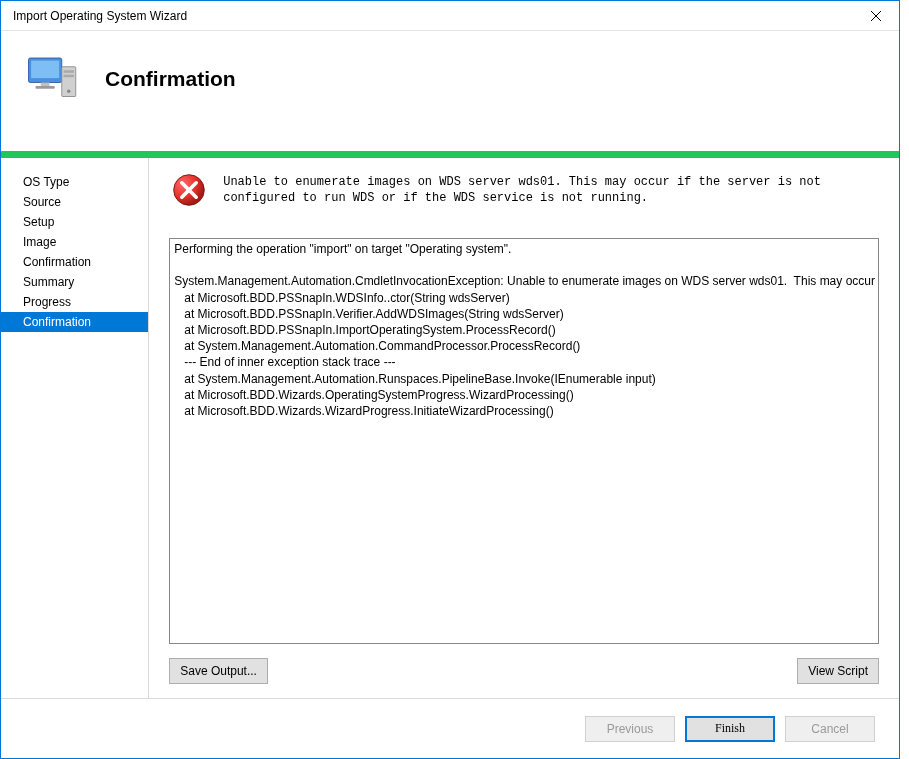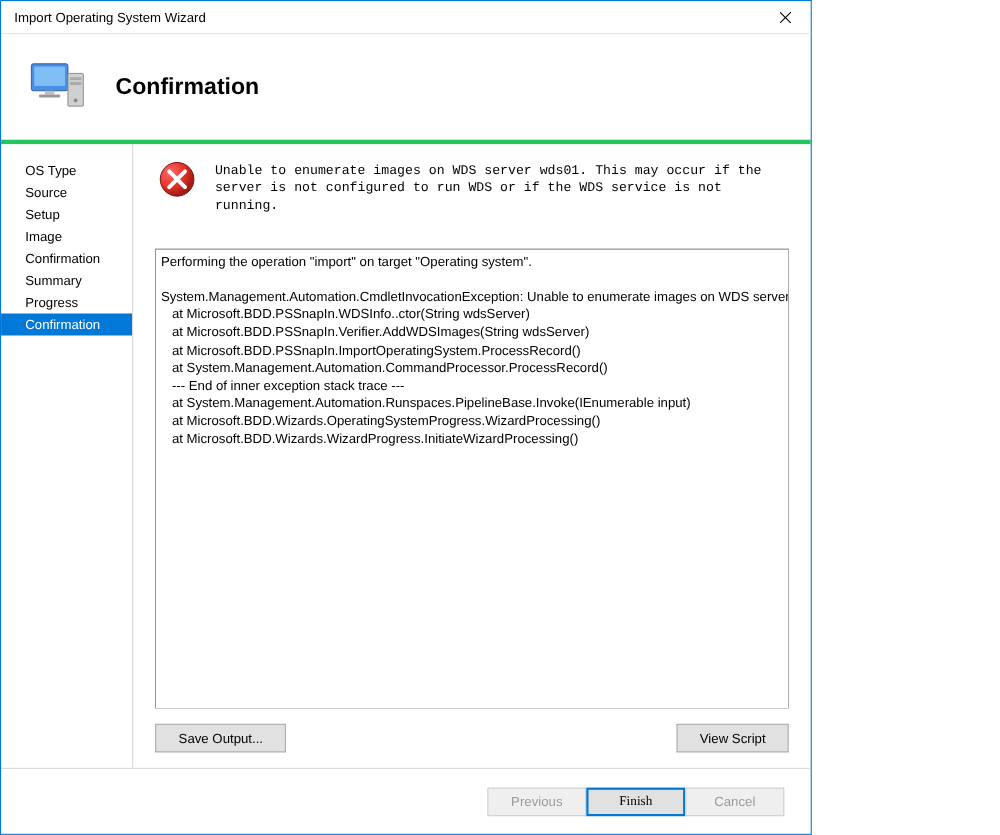--- a/index.html
+++ b/index.html
@@ -4,21 +4,21 @@
 <style>
   * { box-sizing: border-box; }
   html, body { margin: 0; padding: 0; }
   body {
     font-family: "Segoe UI", Tahoma, sans-serif;
     font-size: 12px;
     color: #000;
     background: #fff;
   }
   .window {
-    width: 738px;
+    width: 900px;
     height: 759px;
     border: 1px solid #0078d7;
     display: flex;
     flex-direction: column;
     background: #fff;
   }
   
   .titlebar {
     height: 30px;
     display: flex;
@@ -54,22 +54,23 @@
   .header h1 {
     font-size: 21px;
     font-weight: bold;
     margin: 0;
   }
 
   
   .body {
     flex: 1 1 auto;
     display: flex;
-    border-top: 4px solid #22c55e;
+    border-top: 7px solid #22c55e;
     min-height: 0;
+    margin-top: 24px;
   }
   .sidebar {
     width: 235px;
     border-right: 1px solid #d9d9d9;
     padding: 14px 0 0 0;
   }
   .sidebar .step {
     padding: 3px 10px 3px 22px;
     font-size: 12px;
     color: #000;
@@ -130,21 +131,21 @@
 
   .actionrow {
     display: flex;
     justify-content: space-between;
     padding: 8px 0 14px 0;
   }
   button {
     font-family: inherit;
     font-size: 12px;
     height: 26px;
-    padding: 0 20px;
+    padding: 0 10px;
     background: #e1e1e1;
     border: 1px solid #adadad;
     cursor: default;
   }
   button.default {
     border: 2px solid #0078d7;
     background: #e1e1e1;
     font-family: Liberation Serif, serif;
   }
   button:disabled {
@@ -152,20 +153,21 @@
     background: #efefef;
     border: 1px solid #d0d0d0;
   }
 
   .footer {
     border-top: 1px solid #d9d9d9;
     height: 60px;
     display: flex;
     align-items: center;
     justify-content: flex-end;
+    gap: 10px;
     padding: 0 24px;
   }
   .footer button { width: 90px; }
 </style>
 </head>
 <body>
 
 <div class="window">
 
   <div class="titlebar">

